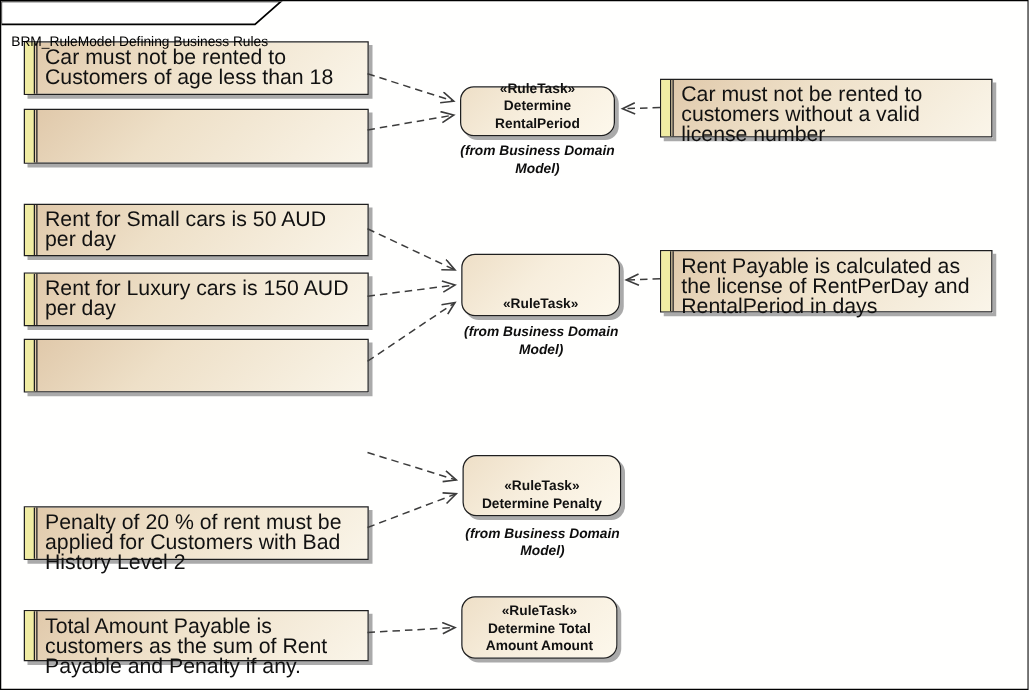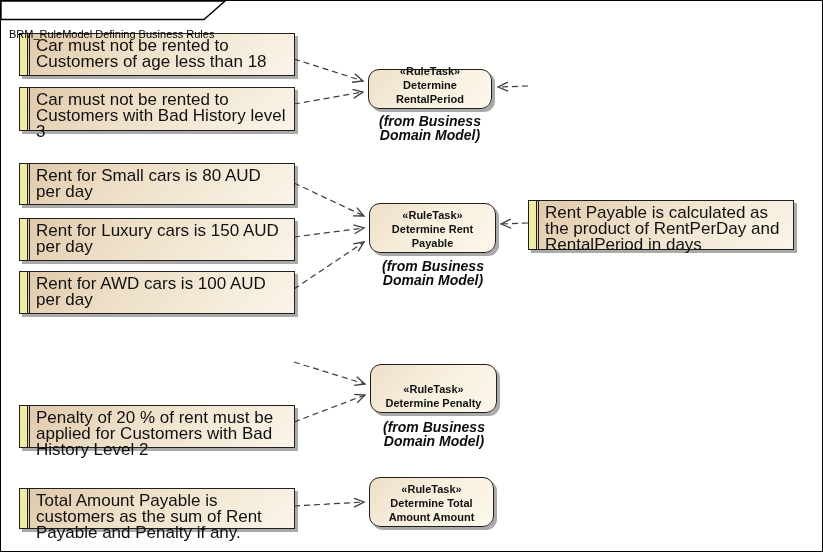--- a/index.html
+++ b/index.html
@@ -53,80 +53,81 @@
     display:flex;flex-direction:column;align-items:center;justify-content:flex-end;
     text-align:center;font-size:11px;font-weight:bold;line-height:14px;color:#111;
     padding:2px 3px;box-sizing:border-box;
   }
   .t0{left:367px;top:68px;width:124px;height:40px}
   .t1{left:368px;top:202px;width:127px;height:50px}
   .t2{left:369px;top:363px;width:127px;height:49px}
   .t3{left:368px;top:476px;width:125px;height:50px}
   .from-label{
     position:absolute;text-align:center;
-    font-size:14px;font-weight:bold;font-style:italic;line-height:14px;color:#0d0d0d;
+    font-size:11px;font-weight:bold;font-style:italic;line-height:14px;color:#0d0d0d;
   }
   .f0{left:354px;top:113px;width:150px}
   .f1{left:357px;top:258px;width:150px}
   .f2{left:358px;top:419px;width:150px}
   
   #overlay{position:absolute;left:0;top:0;z-index:3;pointer-events:none;}
 </style>
 </head>
 <body>
 
 <div id="canvas">
 
   <div class="frame-title">BRM_RuleModel Defining Business Rules</div>
 
   <div class="note n0">
     <div class="note-stripe"></div>
     <div class="note-text">Car must not be rented to Customers of age less than 18</div>
   </div>
   <div class="note n1">
     <div class="note-stripe"></div>
-    <div class="note-text">Car must not be rented to Customers with Bad History level 3</div>
+  </div>
+  <div class="note n2">
+    <div class="note-stripe"></div>
+    <div class="note-text">Car must not be rented to customers without a valid license number</div>
   </div>
 
   <div class="note n3">
     <div class="note-stripe"></div>
-    <div class="note-text">Rent for Small cars is 80 AUD per day</div>
+    <div class="note-text">Rent for Small cars is 50 AUD per day</div>
   </div>
   <div class="note n4">
     <div class="note-stripe"></div>
     <div class="note-text">Rent for Luxury cars is 150 AUD per day</div>
   </div>
   <div class="note n5">
     <div class="note-stripe"></div>
-    <div class="note-text">Rent for AWD cars is 100 AUD per day</div>
   </div>
   <div class="note n6">
     <div class="note-stripe"></div>
-    <div class="note-text">Rent Payable is calculated as the product of RentPerDay and RentalPeriod in days</div>
+    <div class="note-text">Rent Payable is calculated as the license of RentPerDay and RentalPeriod in days</div>
   </div>
 
   <div class="note n8">
     <div class="note-stripe"></div>
     <div class="note-text">Penalty of 20 % of rent must be applied for Customers with Bad History Level 2</div>
   </div>
 
   <div class="note n9">
     <div class="note-stripe"></div>
     <div class="note-text">Total Amount Payable is customers as the sum of Rent Payable and Penalty if any.</div>
   </div>
 
   <div class="task t0">
     <div>«RuleTask»</div>
     <div>Determine RentalPeriod</div>
   </div>
   <div class="from-label f0">(from Business Domain Model)</div>
 
   <div class="task t1">
     <div>«RuleTask»</div>
-    <div>Determine Rent Payable</div>
   </div>
   <div class="from-label f1">(from Business Domain Model)</div>
 
   <div class="task t2">
     <div>«RuleTask»</div>
     <div>Determine Penalty</div>
   </div>
   <div class="from-label f2">(from Business Domain Model)</div>
 
   <div class="task t3">

